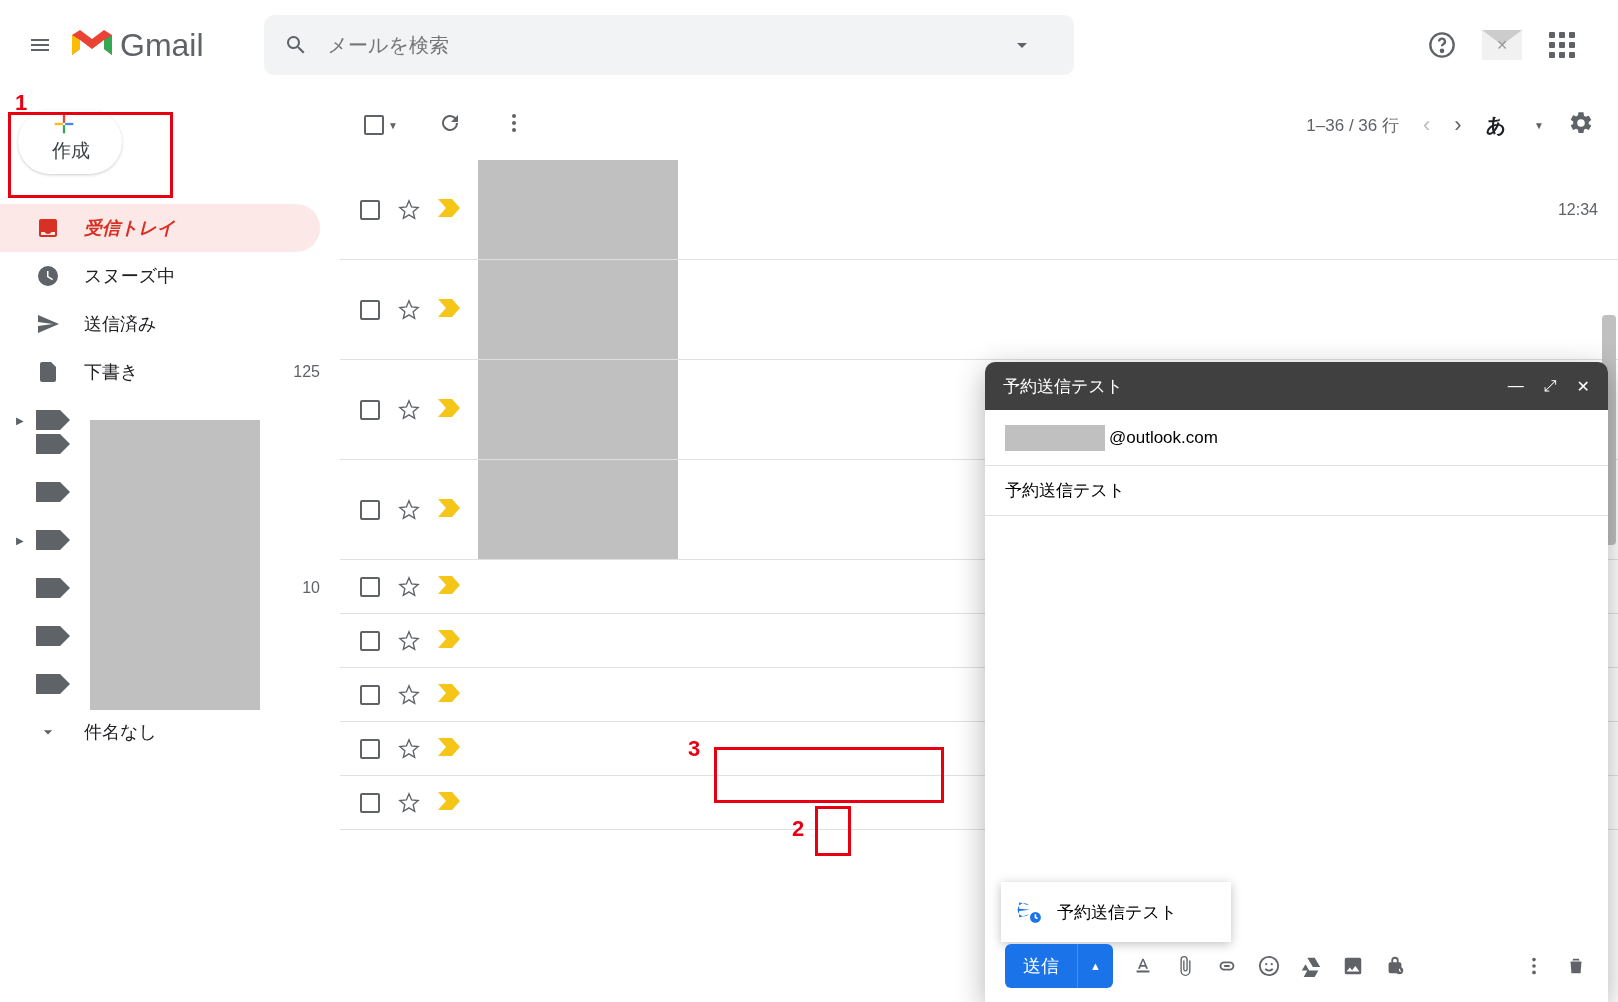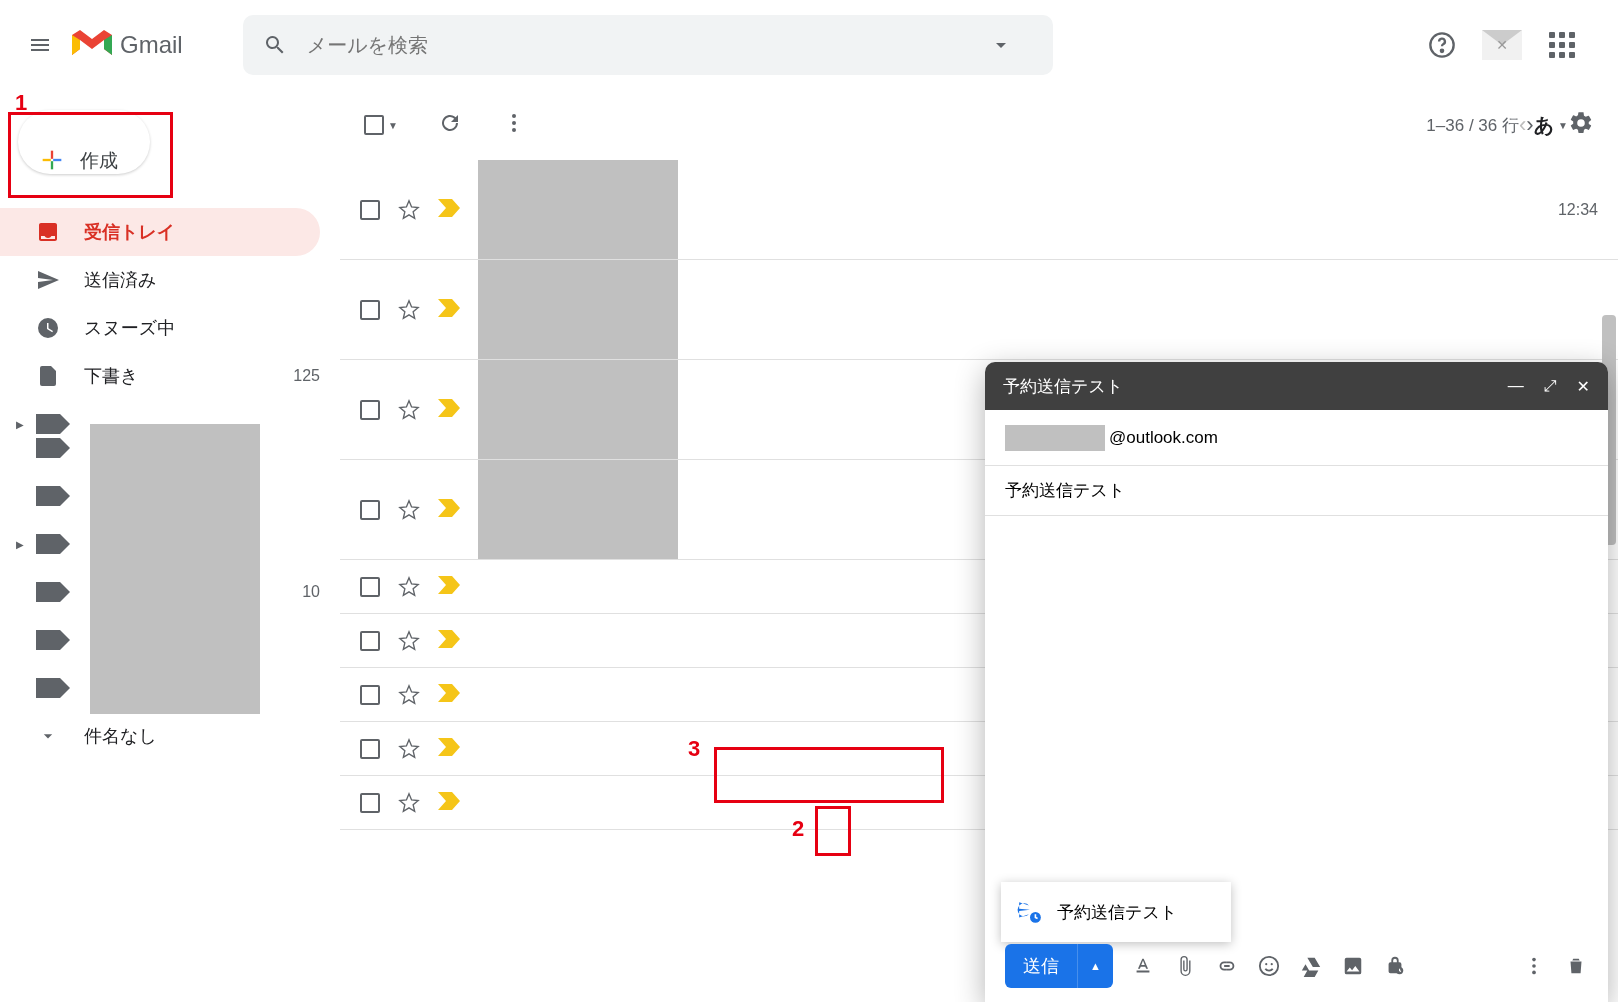--- a/index.html
+++ b/index.html
@@ -4,63 +4,63 @@
 <style>
 * { box-sizing: border-box; margin: 0; padding: 0; }
 body { font-family: 'Helvetica Neue', Arial, sans-serif; width: 1618px; height: 1002px; background: #fff; overflow: hidden; position: relative; }
 
 
 .header { display: flex; align-items: center; padding: 8px 16px; height: 90px; }
 .menu-icon { width: 48px; height: 48px; display: flex; align-items: center; justify-content: center; margin-right: 8px; }
 .menu-icon svg { width: 24px; height: 24px; fill: #5f6368; }
 .gmail-logo { display: flex; align-items: center; margin-right: 60px; }
 .gmail-logo svg { width: 40px; height: 30px; }
-.gmail-text { font-size: 24px; color: #5f6368; margin-left: 8px; }
+.gmail-text { font-size: 32px; color: #5f6368; margin-left: 8px; }
 .search-bar { flex: 1; max-width: 810px; height: 60px; background: #f1f3f4; border-radius: 10px; display: flex; align-items: center; padding: 0 20px; }
 .search-bar svg { width: 24px; height: 24px; fill: #5f6368; margin-right: 20px; }
 .search-bar input { border: none; background: transparent; font-size: 20px; color: #5f6368; flex: 1; outline: none; }
 .search-arrow { margin-left: auto; }
 .header-right { display: flex; align-items: center; gap: 20px; margin-left: auto; padding-right: 20px; }
 .header-right .icon-btn { width: 40px; height: 40px; display: flex; align-items: center; justify-content: center; }
 .help-icon svg { width: 28px; height: 28px; fill: none; stroke: #5f6368; stroke-width: 2; }
 .mail-env { width: 40px; height: 30px; background: #f1f1f1; position: relative; }
 .mail-env:before { content:''; position:absolute; top:0; left:0; border-left:20px solid transparent; border-right:20px solid transparent; border-top:15px solid #ccc; }
 .mail-env .x { position:absolute; top:50%; left:50%; transform:translate(-50%,-50%); color:#999; font-size:14px; }
 .apps-icon { display: grid; grid-template-columns: repeat(3,6px); gap: 4px; }
 .apps-icon span { width: 6px; height: 6px; background: #5f6368; border-radius: 1px; }
 
 
 .body { display: flex; height: calc(100% - 90px); }
 
 
 .sidebar { width: 340px; padding-top: 20px; position: relative; }
-.compose-btn { display: inline-flex; align-items: flex-end; height: 64px; padding: 0 32px 0 20px; border-radius: 32px; box-shadow: 0 1px 3px rgba(0,0,0,0.2); margin-left: 18px; }
+.compose-btn { display: inline-flex; align-items: center; height: 64px; padding: 0 32px 0 20px; border-radius: 32px; box-shadow: 0 1px 3px rgba(0,0,0,0.2); margin-left: 18px; flex-direction: column; }
 .compose-btn svg { width: 28px; height: 28px; }
 .compose-btn span { margin-left: 14px; font-size: 19px; color: #3c4043; }
 .sidebar-list { margin-top: 30px; }
 .sidebar-item { display: flex; align-items: center; height: 48px; padding: 0 20px 0 36px; font-size: 18px; color: #202124; position: relative; }
 .sidebar-item .s-icon { width: 24px; height: 24px; margin-right: 24px; display:flex; align-items:center; justify-content:center; }
-.sidebar-item.active { background: #fce8e6; color: #d93025; font-weight: bold; border-radius: 0 24px 24px 0; width: 320px; }
+.sidebar-item.active { background: #fce8e6; color: #d93025; font-weight: bold; border-radius: 0 24px 24px 0; width: 320px; font-style: italic; }
 .sidebar-item.active svg { fill: #d93025; }
 .sidebar-item svg { fill: #5f6368; }
 .sidebar-item .count { margin-left: auto; color: #5f6368; font-size: 16px; }
 .sidebar-item.bold { font-weight: normal; }
 .label-icon { width: 24px; height: 20px; background: #5f6368; position: relative; }
 .label-icon:after { content:''; position:absolute; right:-10px; top:0; border-top:10px solid transparent; border-bottom:10px solid transparent; border-left:10px solid #5f6368; }
 .gray-block { background: #c0c0c0; height: 290px; width: 170px; margin-left: 4px; }
 .expand-arrow { position:absolute; left:16px; top:50%; transform:translateY(-50%); font-size:10px; color:#5f6368; }
 
 
 .main { flex: 1; position: relative; }
 .toolbar { display: flex; align-items: center; height: 70px; padding: 0 24px; }
 .checkbox-outer { width: 20px; height: 20px; border: 2px solid #5f6368; border-radius: 2px; }
 .toolbar .dd { font-size: 10px; color: #5f6368; margin-left: 4px; }
 .toolbar-gap { width: 40px; }
 .toolbar svg { fill:#5f6368; }
-.toolbar-right { margin-left:auto; display:flex; align-items:center; color:#5f6368; font-size:17px; }
+.toolbar-right { margin-left:auto; display:flex; align-items:center; gap:24px; color:#5f6368; font-size:17px; }
 .nav-arrow { font-size:22px; color:#bdbdbd; }
 .ime { font-size:20px; font-weight:bold; color:#202124; }
 
 
 .mail-list { }
 .mail-row { display:flex; align-items:center; height:54px; border-bottom:1px solid #e0e0e0; padding:0 20px; }
 .mail-row.tall { height:100px; }
 .mail-row .cb { width:20px; height:20px; border:2px solid #5f6368; border-radius:2px; margin-right:18px; }
 .star { width:22px; height:22px; margin-right:18px; }
 .star svg { fill:none; stroke:#5f6368; stroke-width:1.5; }
@@ -169,32 +169,32 @@
         <div class="s-icon">
             <svg viewBox="0 0 24 24" width="24" height="24">
               <path d="M19 3H5c-1.1 0-2 .9-2 2v14c0 1.1.9 2 2 2h14c1.1 0 2-.9 2-2V5c0-1.1-.9-2-2-2zm0 16H5v-3h3.56c.69 1.19 1.97 2 3.45 2s2.75-.81 3.45-2H19v3z"></path>
             </svg>
           </div>
         <span>受信トレイ</span>
       </div>
       <div class="sidebar-item">
         <div class="s-icon">
             <svg viewBox="0 0 24 24" width="24" height="24">
+              <path d="M12 2a10 10 0 1 0 10 10A10 10 0 0 0 12 2zm.5 5v5.25l4.5 2.67-.75 1.23L11 13V7z"></path>
+            </svg>
+          </div>
+        <span>スヌーズ中</span>
+      </div>
+      <div class="sidebar-item">
+        <div class="s-icon">
+            <svg viewBox="0 0 24 24" width="24" height="24">
               <path d="M2 21l21-9L2 3v7l15 2-15 2z"></path>
             </svg>
           </div>
         <span>送信済み</span>
-      </div>
-      <div class="sidebar-item">
-        <div class="s-icon">
-            <svg viewBox="0 0 24 24" width="24" height="24">
-              <path d="M12 2a10 10 0 1 0 10 10A10 10 0 0 0 12 2zm.5 5v5.25l4.5 2.67-.75 1.23L11 13V7z"></path>
-            </svg>
-          </div>
-        <span>スヌーズ中</span>
       </div>
       <div class="sidebar-item bold">
         <div class="s-icon">
             <svg viewBox="0 0 24 24" width="24" height="24">
               <path d="M6 2h9l5 5v13a2 2 0 0 1-2 2H6a2 2 0 0 1-2-2V4a2 2 0 0 1 2-2z"></path>
             </svg>
           </div>
         <span>下書き</span>
         <span class="count">125</span>
       </div>

